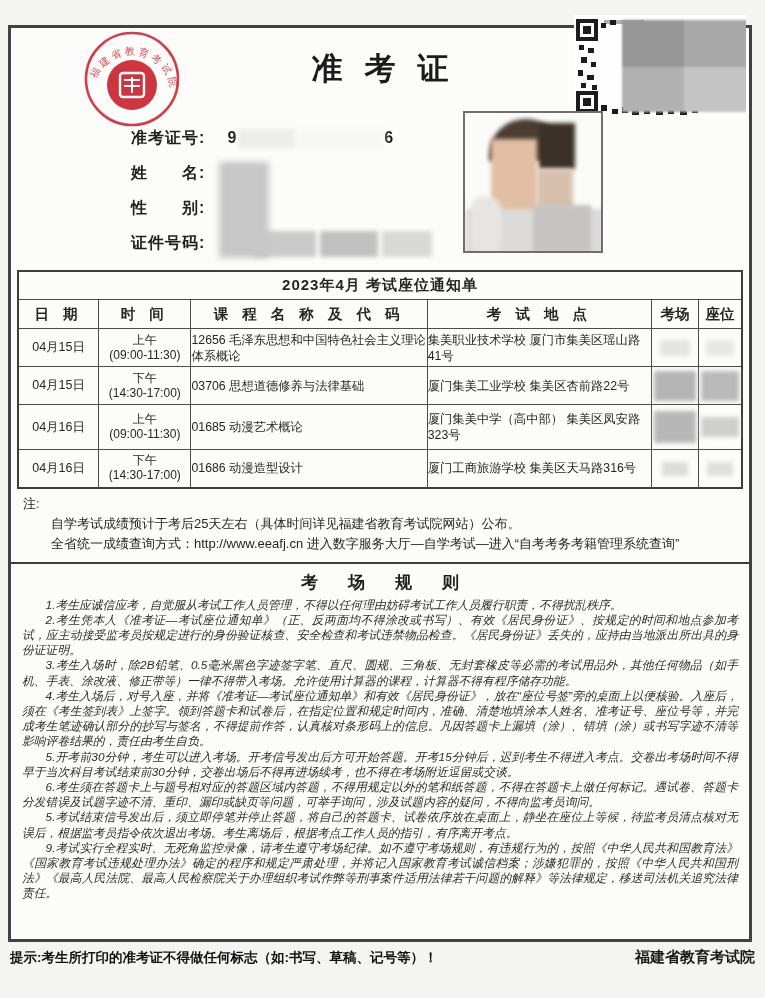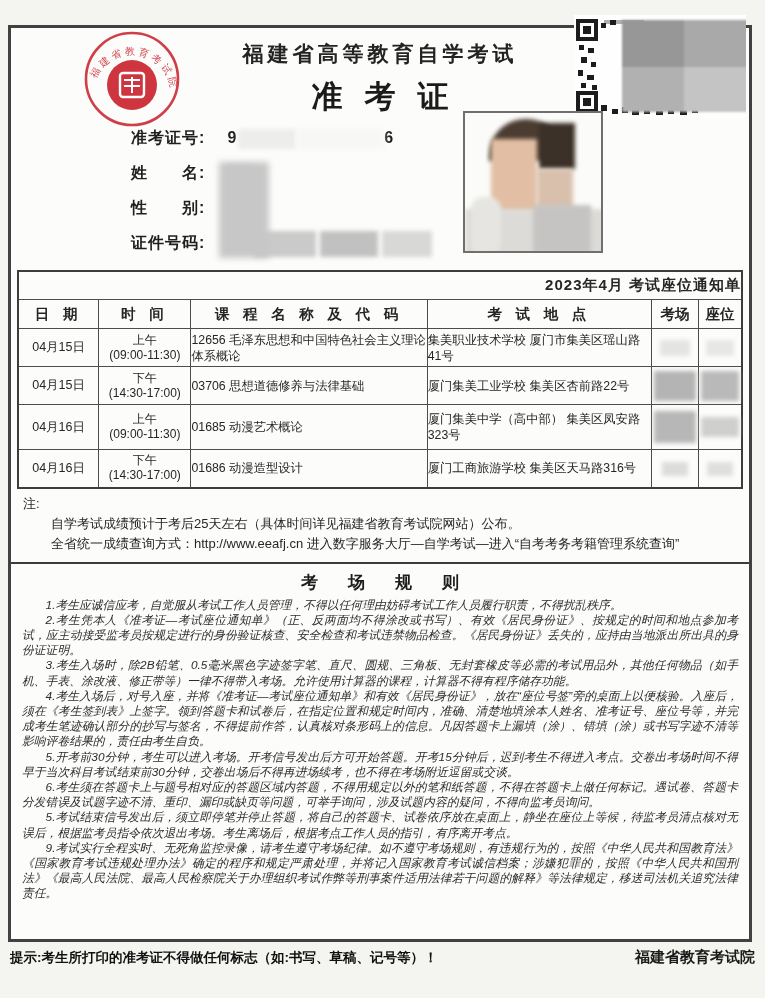--- a/index.html
+++ b/index.html
@@ -30,23 +30,23 @@
   .inf-val{font-weight:bold;letter-spacing:2px;}
   .gap-blur{display:inline-block;vertical-align:middle;height:20px;border-radius:2px;filter:blur(2px);}
   .cz{display:inline-block;vertical-align:middle;filter:blur(2px);border-radius:1px;}
   .name-censor{position:absolute;left:208px;top:46px;width:50px;height:96px;background:#c7c7c7;filter:blur(3px);}
   .photo{position:absolute;left:452px;top:-5px;width:140px;height:142px;
     box-sizing:border-box;border:2px solid #6f6f6f;background:#fbfbf9;overflow:hidden;}
   .photo .px{position:absolute;filter:blur(2px);}
   
   table.sched{width:726px;margin:2px auto 0;border-collapse:collapse;border:2px solid #3d3d3d;}
   table.sched th,table.sched td{border:1.5px solid #4c4c4c;padding:0;color:#262626;}
-  .t-title{height:27px;font-size:15px;font-weight:bold;text-align:right;letter-spacing:1px;border-radius:12px;}
+  .t-title{height:27px;font-size:15px;font-weight:bold;text-align:center;letter-spacing:1px;border-radius:12px;}
   .t-head th{height:28px;font-size:14.5px;font-weight:bold;text-align:center;}
-  .ls4{letter-spacing:5px;font-family:Liberation Serif, serif;}
+  .ls4{letter-spacing:5px;}
   td.c-date{text-align:center;font-size:12.5px;width:80px;}
   td.c-time{text-align:center;font-size:12px;width:92px;line-height:15px;}
   td.c-course{font-size:12.3px;width:238px;padding:2px 5px;line-height:16px;}
   td.c-loc{font-size:12.3px;width:226px;padding:2px 5px;line-height:16px;}
   td.c-room{width:46px;text-align:center;}
   td.c-seat{width:42px;text-align:center;}
   tr.r{height:38px;}
   tr.r3{height:45px;}
   
   .notes{padding:5px 12px 7px;font-size:13px;line-height:20px;color:#262626;}
@@ -79,21 +79,20 @@
           <textPath href="#sealArc" startOffset="6%">福建省教育考试院</textPath>
         </text>
         <circle cx="49" cy="55" r="25" fill="#cb2a35" opacity="0.95"></circle>
         <rect x="37" y="43" width="24" height="24" rx="3" fill="none" stroke="#ffffff" stroke-width="2.4"></rect>
         <line x1="41" y1="50" x2="57" y2="50" stroke="#ffffff" stroke-width="2"></line>
         <line x1="41" y1="56" x2="57" y2="56" stroke="#ffffff" stroke-width="2"></line>
         <line x1="49" y1="47" x2="49" y2="63" stroke="#ffffff" stroke-width="2"></line>
       </svg>
     </div>
     <div class="titles">
-      <div class="org-title">福建省高等教育自学考试</div>
       <div class="doc-title">准考证</div>
     </div>
     <div class="qr">
       <svg width="172" height="103" viewBox="0 0 172 103">
         <g fill="#1c1c1c">
           <rect x="4" y="6" width="18" height="18" fill="none" stroke="#1c1c1c" stroke-width="4"></rect>
           <rect x="9" y="11" width="8" height="8"></rect>
           <rect x="4" y="78" width="18" height="18" fill="none" stroke="#1c1c1c" stroke-width="4"></rect>
           <rect x="9" y="83" width="8" height="8"></rect>
           <rect x="5" y="30" width="5" height="5"></rect>

